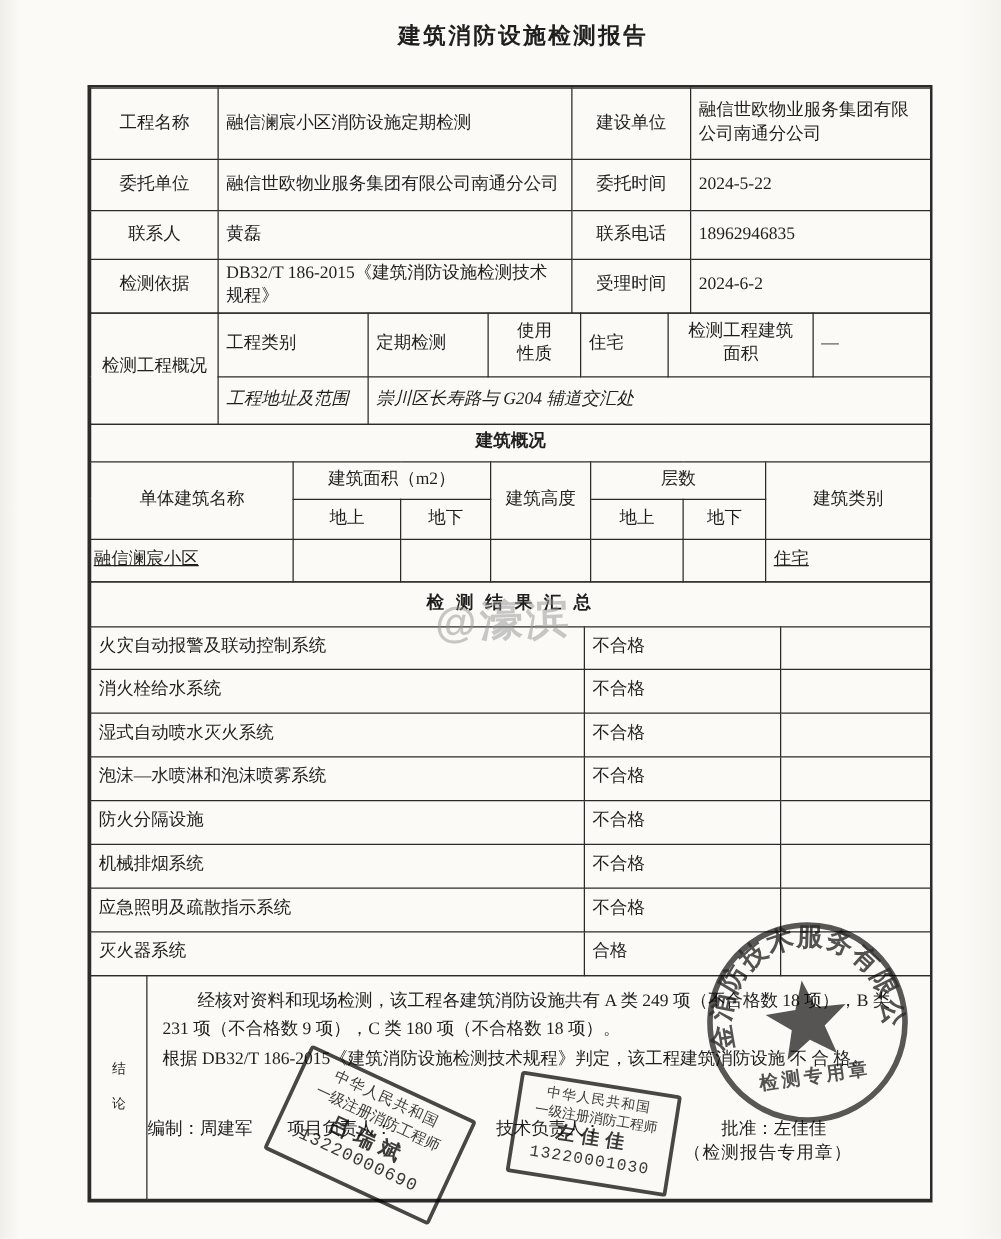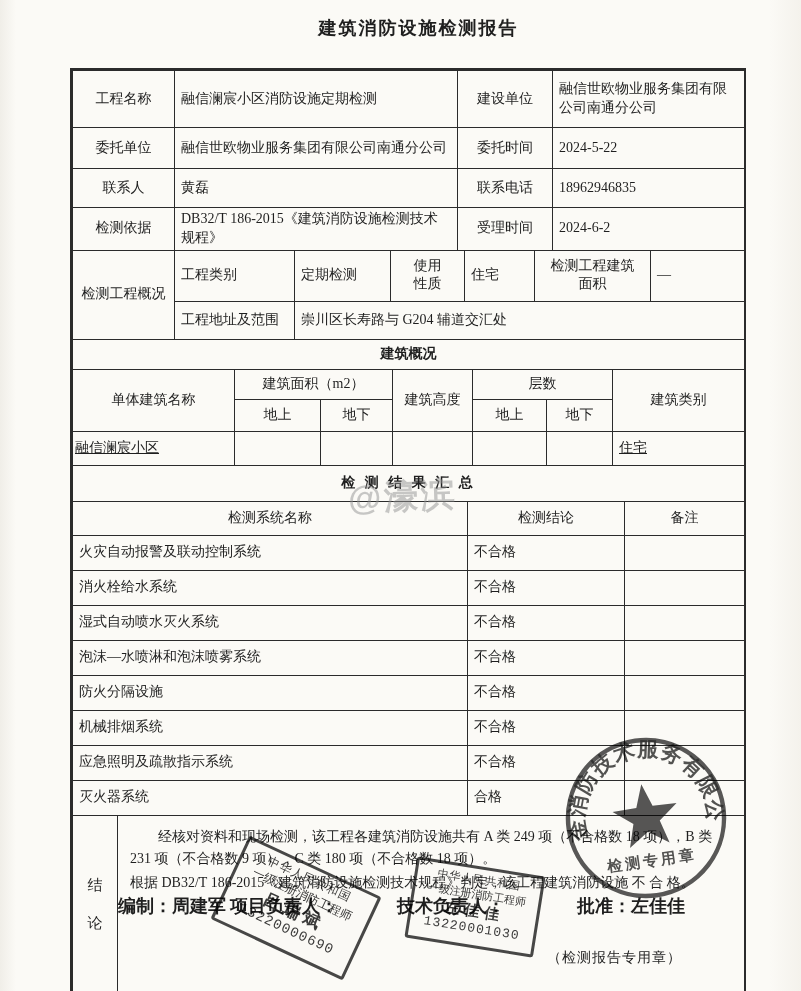--- a/index.html
+++ b/index.html
@@ -30,38 +30,38 @@
   }
   td.lbl{text-align:center;}
   td.val{text-align:left;}
   td.ctr{text-align:center;}
   .sectA tr:nth-child(1) td{height:52px;}
   .sectA tr:nth-child(2) td{height:36px;}
   .sectA tr:nth-child(3) td{height:34px;}
   .sectA tr:nth-child(4) td{height:34px;}
   .sectA tr:nth-child(5) td{height:33px;}
   .sectB tr:nth-child(1) td{height:46px;}
-  .sectB tr:nth-child(2) td{height:33px;}
+  .sectB tr:nth-child(2) td{height:33px;font-style:italic;}
   .sectC tr:nth-child(1) td{height:25px;}
   .sectC tr:nth-child(2) td{height:25px;}
   .sectC tr:nth-child(3) td{height:27px;}
   .sectC tr:nth-child(4) td{height:29px;text-decoration:underline;}
   .sectD tr:nth-child(1) td{height:31px;letter-spacing:3px;font-weight:600;}
   .sectD tr:nth-child(2) td{height:29px;}
   .sectD tr td{height:30px;}
   .sectE td{height:128px;vertical-align:top;}
   .wrap2{display:inline-block;width:2.3em;line-height:1.3;text-align:center;}
   .wrap6{display:inline-block;width:6.3em;line-height:1.3;text-align:center;}
   .concl-label{width:45px;text-align:center;vertical-align:middle !important;}
-  .vert{display:inline-block;width:1.1em;word-break:break-all;line-height:2.5;font-size:15px;}
+  .vert{display:inline-block;width:1.1em;word-break:break-all;line-height:2.5;font-size:11px;}
   .concl-body{position:relative;padding:10px 12px 40px 12px !important;}
   .concl-body p{margin:0 0 2px 0;font-size:14px;line-height:22px;}
   .concl-body .p1{text-indent:2em;}
   .seal-note{position:absolute;right:62px;bottom:26px;font-size:14px;letter-spacing:1px;}
-  .footer{position:absolute;left:70px;top:894px;width:680px;height:20px;font-size:18px;z-index:2;font-weight:bold;}
+  .footer{position:absolute;left:70px;top:894px;width:680px;height:20px;font-size:14px;z-index:2;}
   .footer span{position:absolute;white-space:nowrap;}
   .f-compiled{left:48px;}
   .f-project{left:160px;}
   .f-tech{left:327px;}
   .f-approved{left:507px;}
   .watermark{
     position:absolute;left:348px;top:474px;z-index:5;
     font-size:34px;font-weight:700;letter-spacing:3px;
     color:rgba(145,145,145,0.5);
     font-family:"Liberation Sans","DejaVu Sans",sans-serif;
@@ -204,25 +204,20 @@
       <colgroup>
           <col style="width:395px">
           <col style="width:157px">
           <col style="width:120px">
         </colgroup>
       <tbody>
           <tr>
         <td class="ctr" colspan="3">检 测 结 果 汇 总</td>
       </tr>
       <tr>
-        <td class="ctr">检测系统名称</td>
-        <td class="ctr">检测结论</td>
-        <td class="ctr">备注</td>
-      </tr>
-      <tr>
         <td class="val">火灾自动报警及联动控制系统</td>
         <td class="val">不合格</td>
         <td></td>
       </tr>
       <tr>
         <td class="val">消火栓给水系统</td>
         <td class="val">不合格</td>
         <td></td>
       </tr>
       <tr>

